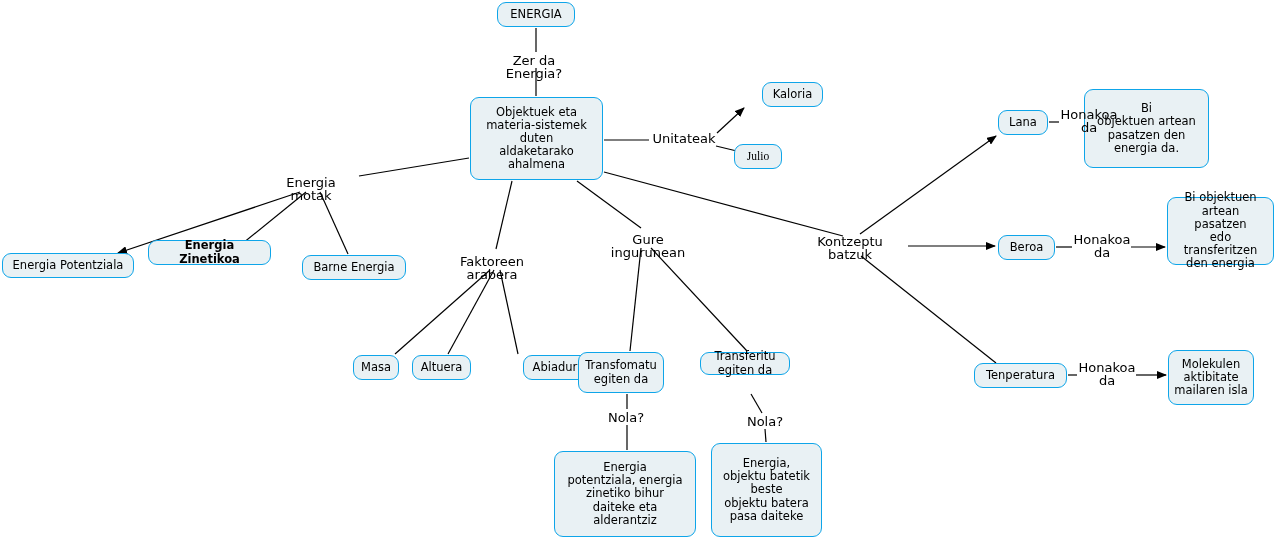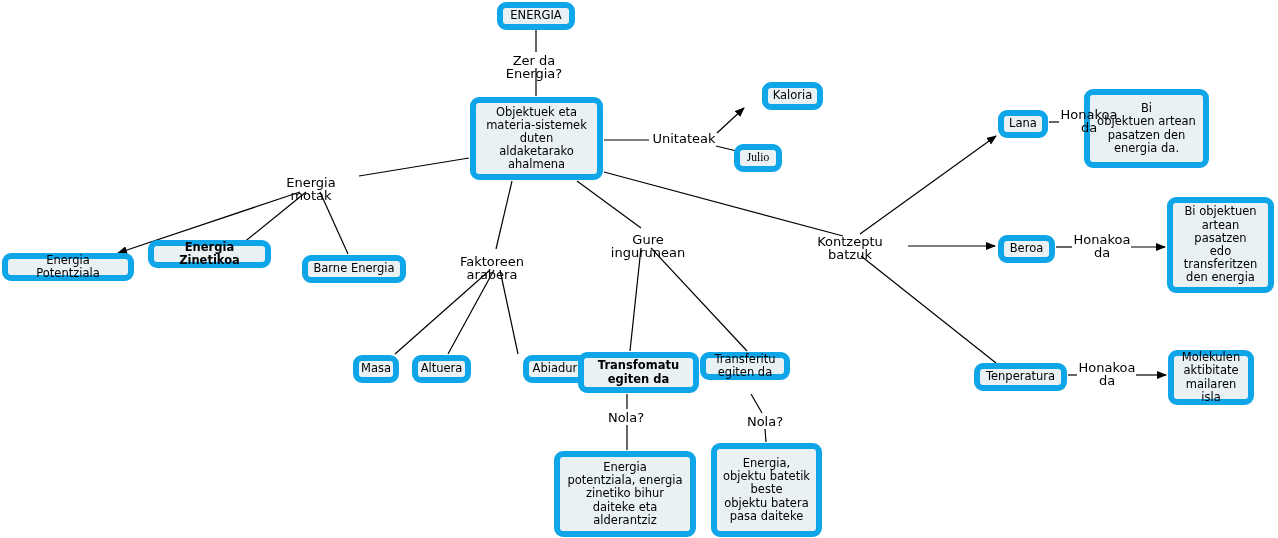--- a/index.html
+++ b/index.html
@@ -20,21 +20,21 @@
     left: 0;
     top: 0;
     width: 1278px;
     height: 538px;
     pointer-events: none;
   }
   .node {
     position: absolute;
     box-sizing: border-box;
     background: #e9f1f4;
-    border: 6px solid #0ea5e9;
+    border: 1px solid #0ea5e9;
     border-radius: 9px;
     color: #000000;
     font-size: 11.5px;
     line-height: 13.2px;
     text-align: center;
     display: flex;
     align-items: center;
     justify-content: center;
     padding: 8px 5px;
     white-space: pre-line;
@@ -100,42 +100,42 @@
 aldaketarako
 ahalmena</div>
       <div class="node" style="left: 729px; top: 82px; width: 61px; height: 25px; margin-left: 33px;">Kaloria</div>
       <div class="node" style="left: 734px; top: 144px; width: 48px; height: 25px; font-family: Liberation Serif, serif;">Julio</div>
       <div class="node" style="left: 2px; top: 253px; width: 132px; height: 25px;">Energia Potentziala</div>
       <div class="node" style="left: 148px; top: 240px; width: 123px; height: 25px; font-weight: bold;">Energia Zinetikoa</div>
       <div class="node" style="left: 302px; top: 255px; width: 104px; height: 25px;">Barne Energia</div>
       <div class="node" style="left: 353px; top: 355px; width: 46px; height: 25px;">Masa</div>
       <div class="node" style="left: 412px; top: 355px; width: 59px; height: 25px;">Altuera</div>
       <div class="node" style="left: 483px; top: 355px; width: 71px; height: 25px; margin-left: 40px;">Abiadura</div>
-      <div class="node" style="left: 578px; top: 352px; width: 121px; height: 41px; font-weight: bold;">Transfomatu
+      <div class="node" style="left: 578px; top: 352px; width: 86px; height: 41px;">Transfomatu
 egiten da</div>
       <div class="node" style="left: 700px; top: 352px; width: 90px; height: 23px;">Transferitu
 egiten da</div>
       <div class="node" style="left: 554px; top: 451px; width: 142px; height: 86px;">Energia
 potentziala, energia
 zinetiko bihur
 daiteke eta
 alderantziz</div>
       <div class="node" style="left: 711px; top: 443px; width: 111px; height: 94px;">Energia,
 objektu batetik
 beste
 objektu batera
 pasa daiteke</div>
       <div class="node" style="left: 998px; top: 110px; width: 50px; height: 25px;">Lana</div>
       <div class="node" style="left: 998px; top: 235px; width: 57px; height: 25px;">Beroa</div>
       <div class="node" style="left: 974px; top: 363px; width: 93px; height: 25px;">Tenperatura</div>
       <div class="node" style="left: 1084px; top: 89px; width: 125px; height: 79px;">Bi
 objektuen artean
 pasatzen den
 energia da.</div>
-      <div class="node" style="left: 1167px; top: 197px; width: 107px; height: 96px;">Bi objektuen
+      <div class="node" style="left: 1167px; top: 197px; width: 107px; height: 68px;">Bi objektuen
 artean
 pasatzen
 edo
 transferitzen
 den energia</div>
       <div class="node" style="left: 1168px; top: 350px; width: 86px; height: 55px;">Molekulen
 aktibitate
 mailaren isla</div>
     </div>
   <div id="label-layer">

